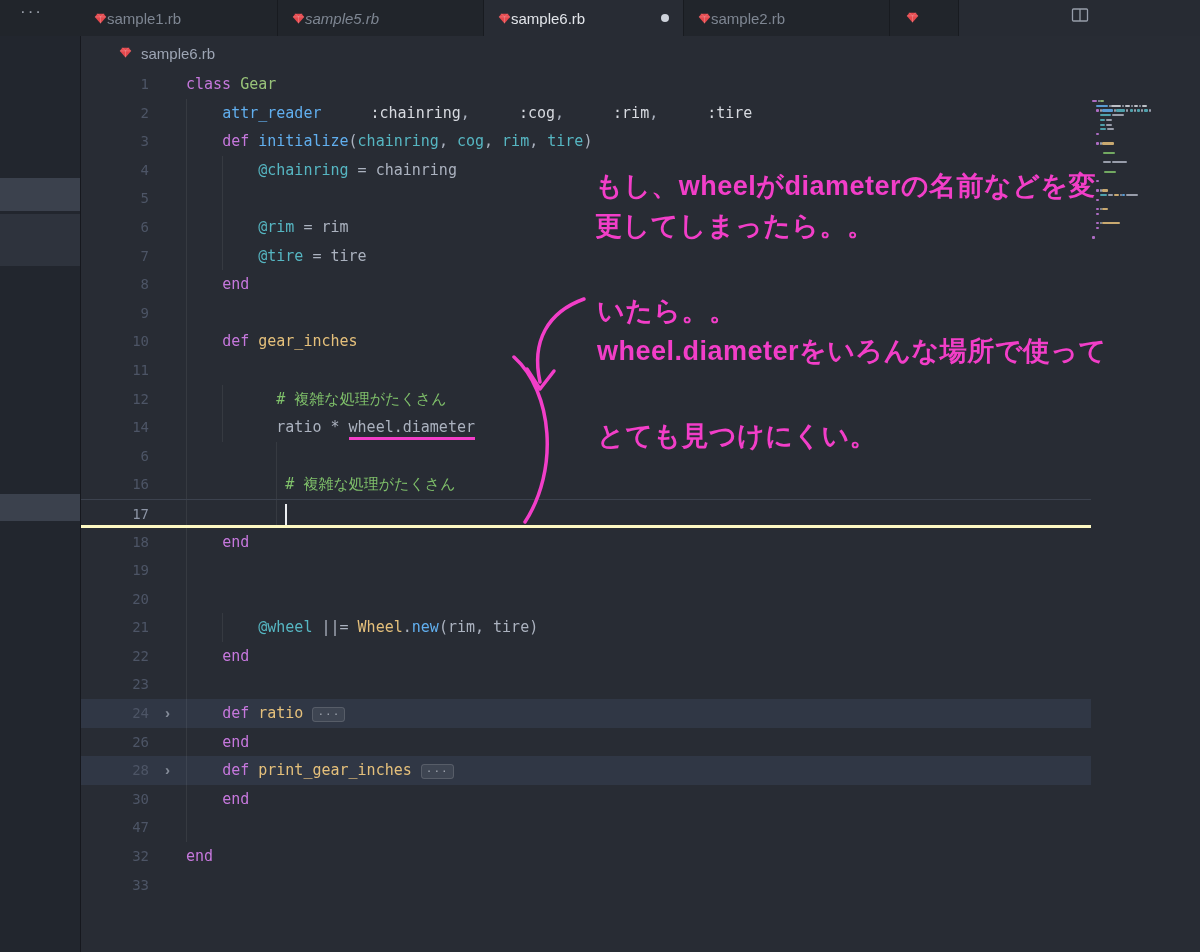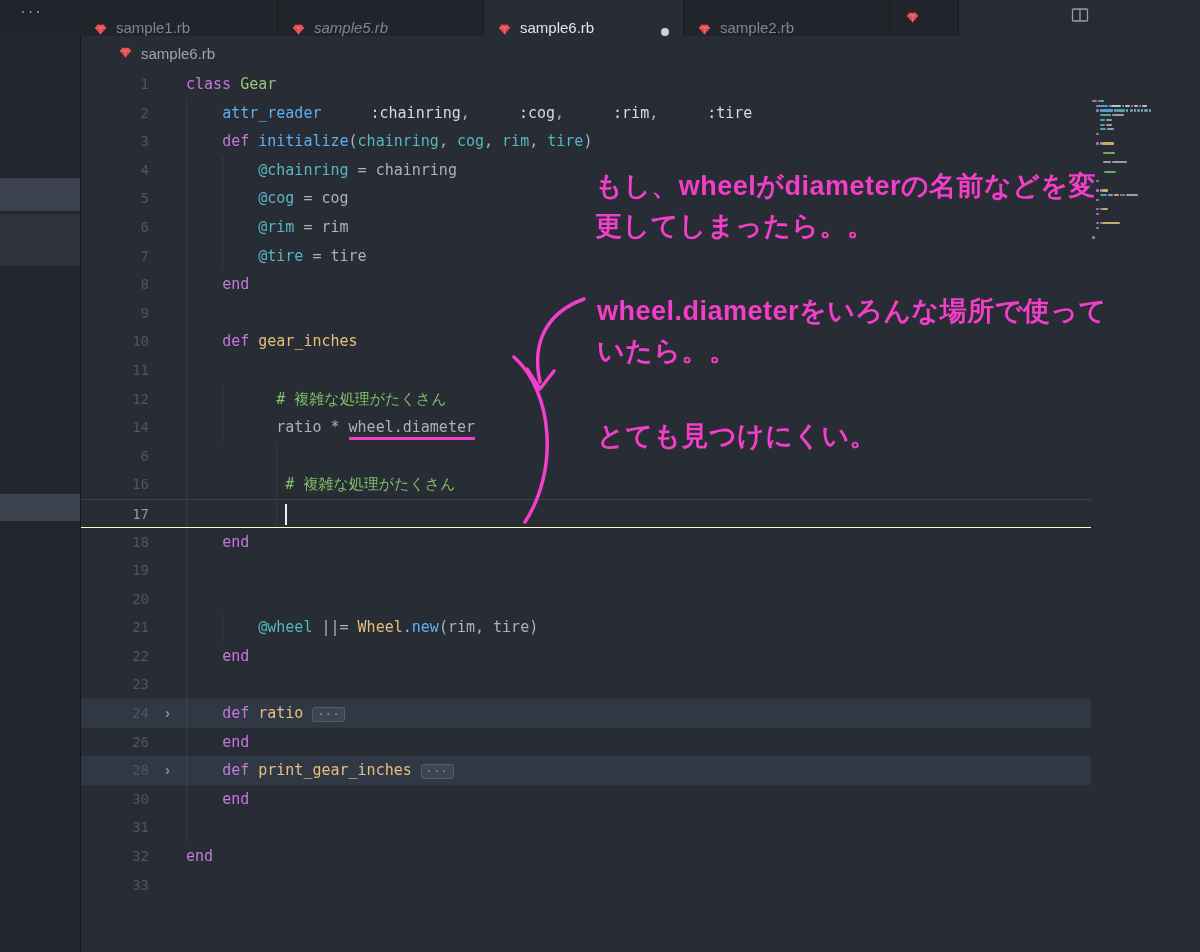--- a/index.html
+++ b/index.html
@@ -6,21 +6,21 @@
   body{
     width:1200px;height:952px;overflow:hidden;position:relative;
     background:#282c34;
     font-family:"DejaVu Sans Mono", monospace;
   }
   
   .tabbar{display:flex;height:36px;background:#21252b;align-items:stretch;}
   .tab-overflow{width:80px;box-sizing:border-box;display:flex;align-items:flex-start;
     padding:2px 0 0 20px;color:#9aa0aa;font-size:17px;letter-spacing:2px;
     font-family:"Liberation Sans",sans-serif;cursor:pointer;}
-  .tab{display:flex;align-items:flex-end;gap:9px;padding:0 14px;box-sizing:border-box;
+  .tab{display:flex;align-items:center;padding:0 14px;box-sizing:border-box;
     background:#21252b;border-right:1px solid #181b20;color:#7e8692;
     font-family:"Liberation Sans",sans-serif;font-size:15px;flex:none;cursor:pointer;}
   .tab.active{background:#282c34;color:#e2e5ea;}
   .tab .dot{width:8px;height:8px;border-radius:50%;background:#ced3db;margin-left:auto;}
   .tab-partial{width:52px;flex:none;display:flex;align-items:center;padding-left:16px;
     background:#21252b;border-right:1px solid #181b20;}
   .editor-actions{flex:1;background:#272b33;display:flex;align-items:flex-start;
     justify-content:center;padding-top:7px;}
   .split-btn{cursor:pointer;opacity:.85;}
   
@@ -32,21 +32,21 @@
   .rail-b2{top:178px;height:52px;background:#2e333d;}
   .rail-b3{top:458px;height:27px;background:#3b414d;}
   .editor{flex:1;position:relative;background:#282c34;}
   .breadcrumb{height:34px;display:flex;align-items:center;gap:9px;padding-left:38px;
     color:#9da5b4;font-family:"Liberation Sans",sans-serif;font-size:15px;cursor:pointer;}
   
   .rows{position:relative;}
   .row{display:flex;height:28.6px;line-height:28.6px;width:1010px;position:relative;
     box-sizing:border-box;}
   .row.fold-hl{background:rgba(100,130,175,0.14);}
-  .row.active-line{border-top:1px solid #3c424e;border-bottom:1px solid #fef9c3;flex-direction:column;}
+  .row.active-line{border-top:1px solid #3c424e;border-bottom:3px solid #fef9c3;flex-direction:column;}
   .gutter{width:68px;flex:none;text-align:right;color:#4d5566;font-size:14px;cursor:pointer;}
   .row.active-line .gutter{color:#8d95a6;}
   .foldzone{width:37px;flex:none;text-align:center;color:#858c99;font-size:15px;
     font-weight:bold;cursor:pointer;font-family:"Liberation Sans",sans-serif;}
   .codecell{flex:1;white-space:pre;font-size:15px;color:var(--c-txt);}
   .guide{position:absolute;top:0;bottom:0;width:1px;background:rgba(255,255,255,0.065);}
   .tk-kw{color:var(--c-kw);} .tk-cls{color:var(--c-cls);} .tk-clsy{color:var(--c-clsy);}
   .tk-fn{color:var(--c-fn);} .tk-name{color:var(--c-name);} .tk-var{color:var(--c-var);}
   .tk-sym{color:var(--c-sym);margin-left:40px;} .tk-cmt{color:var(--c-cmt);} .tk-txt{color:var(--c-txt);}
   .tk-txtu{color:var(--c-txt);border-bottom:3px solid var(--c-pink);padding-bottom:1px;}
@@ -171,21 +171,20 @@
           <div class="guide" style="left: 141px;"></div>
           <div class="gutter">4</div>
           <div class="foldzone"></div>
           <div class="codecell">        <span class="tk-var">@chainring</span><span class="tk-txt"> = chainring</span></div>
         </div>
         <div class="row">
           <div class="guide" style="left: 105px;"></div>
           <div class="guide" style="left: 141px;"></div>
           <div class="gutter">5</div>
           <div class="foldzone"></div>
-          <div class="codecell">        <span class="tk-var">@cog</span><span class="tk-txt"> = cog</span></div>
         </div>
         <div class="row">
           <div class="guide" style="left: 105px;"></div>
           <div class="guide" style="left: 141px;"></div>
           <div class="gutter">6</div>
           <div class="foldzone"></div>
           <div class="codecell">        <span class="tk-var">@rim</span><span class="tk-txt"> = rim</span></div>
         </div>
         <div class="row">
           <div class="guide" style="left: 105px;"></div>
@@ -309,21 +308,21 @@
           <div class="codecell">    <span class="tk-kw">def</span><span class="tk-txt"> </span><span class="tk-name">print_gear_inches</span><span class="fold-more">···</span></div>
         </div>
         <div class="row">
           <div class="guide" style="left: 105px;"></div>
           <div class="gutter">30</div>
           <div class="foldzone"></div>
           <div class="codecell">    <span class="tk-kw">end</span></div>
         </div>
         <div class="row">
           <div class="guide" style="left: 105px;"></div>
-          <div class="gutter">31</div>
+          <div class="gutter">47</div>
           <div class="foldzone"></div>
           <div class="codecell"></div>
         </div>
         <div class="row">
           <div class="gutter">32</div>
           <div class="foldzone"></div>
           <div class="codecell"><span class="tk-kw">end</span></div>
         </div>
         <div class="row">
           <div class="gutter">33</div>
@@ -442,18 +441,18 @@
   <path d="M 584 299 C 548 312 531 341 540 382" fill="none" stroke="var(--c-pink)" stroke-width="3.5" stroke-linecap="round"></path>
   <polyline points="527,369 540,389 554,371" fill="none" stroke="var(--c-pink)" stroke-width="3.5" stroke-linecap="round" stroke-linejoin="round"></polyline>
   <path d="M 514 357 C 553 392 559 470 525 522" fill="none" stroke="var(--c-pink)" stroke-width="3.5" stroke-linecap="round"></path>
 </svg>
 
 <div class="ann ann1">
   <div>もし、wheelがdiameterの名前などを変</div>
   <div>更してしまったら。。</div>
 </div>
 <div class="ann ann2">
+  <div>いたら。。</div>
   <div>wheel.diameterをいろんな場所で使って</div>
-  <div>いたら。。</div>
 </div>
 <div class="ann ann3">
   <div>とても見つけにくい。</div>
 </div>
 
 </body></html>

